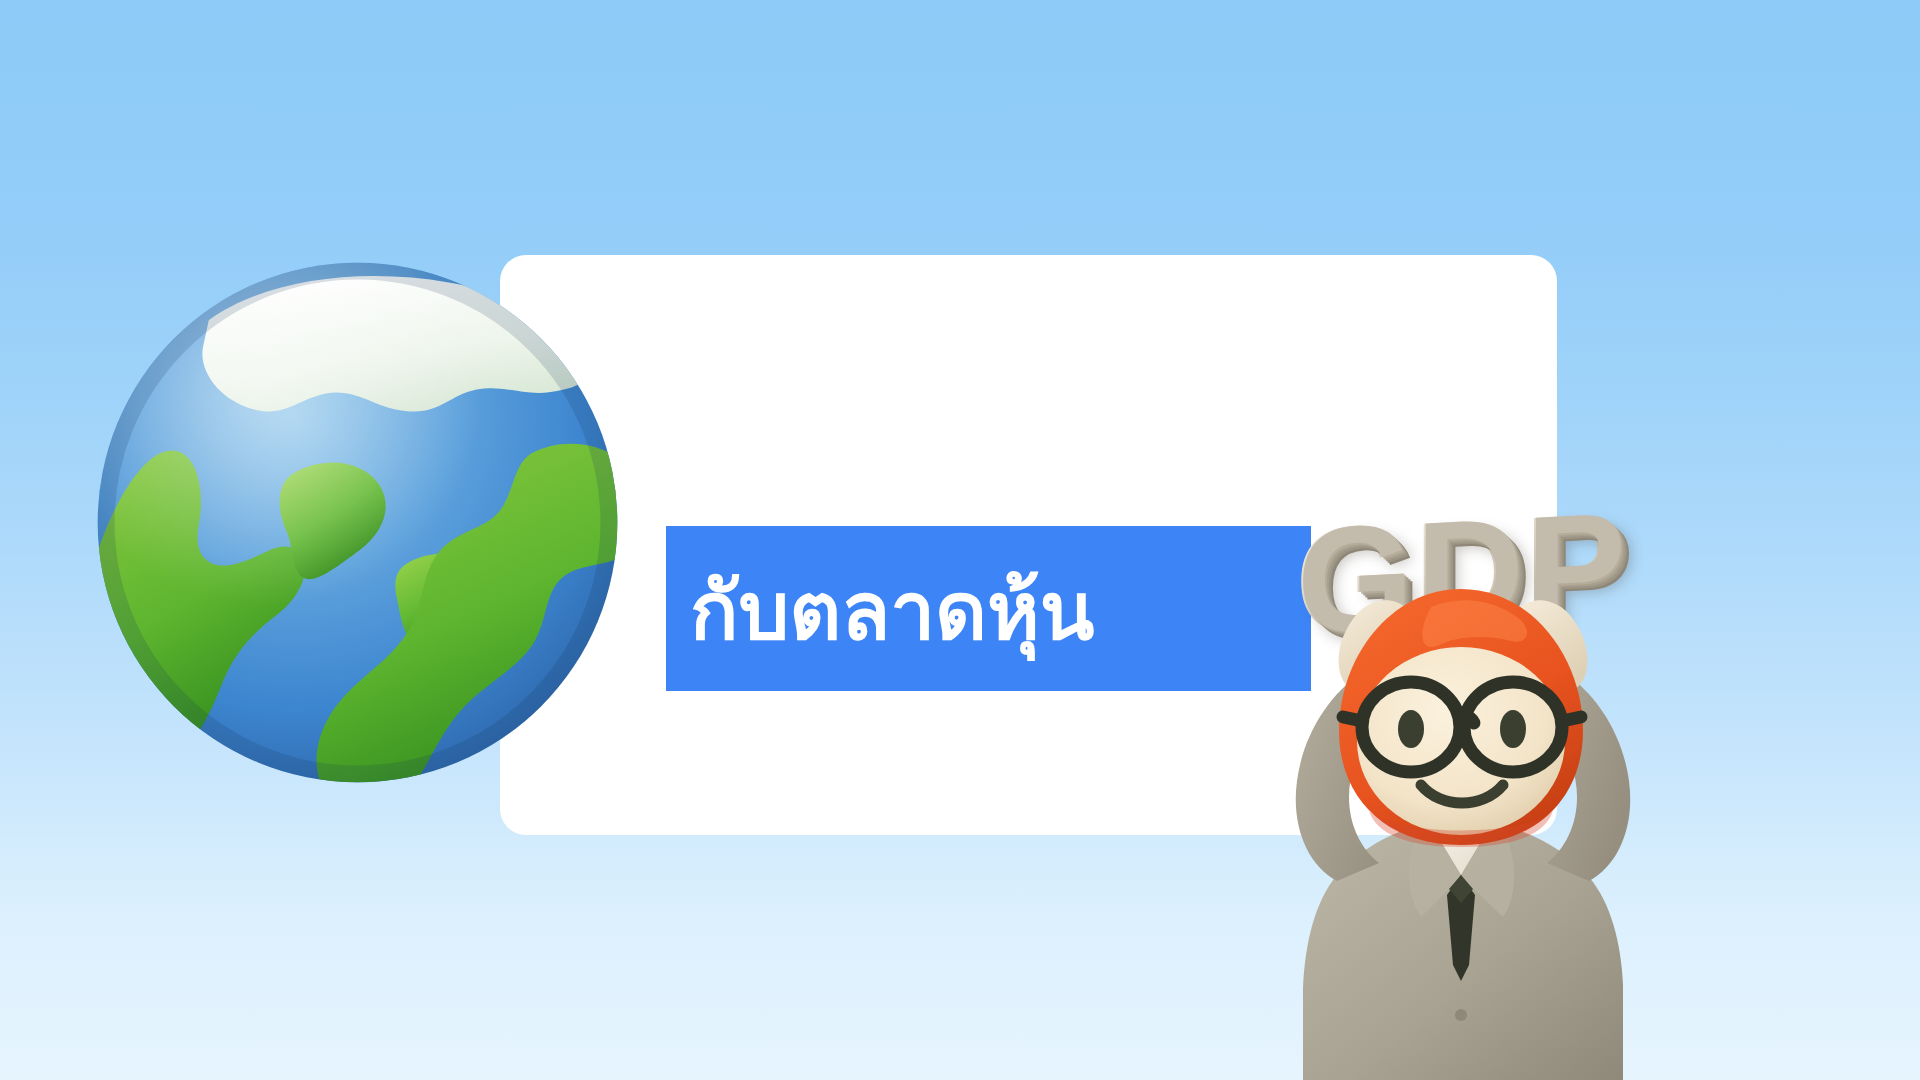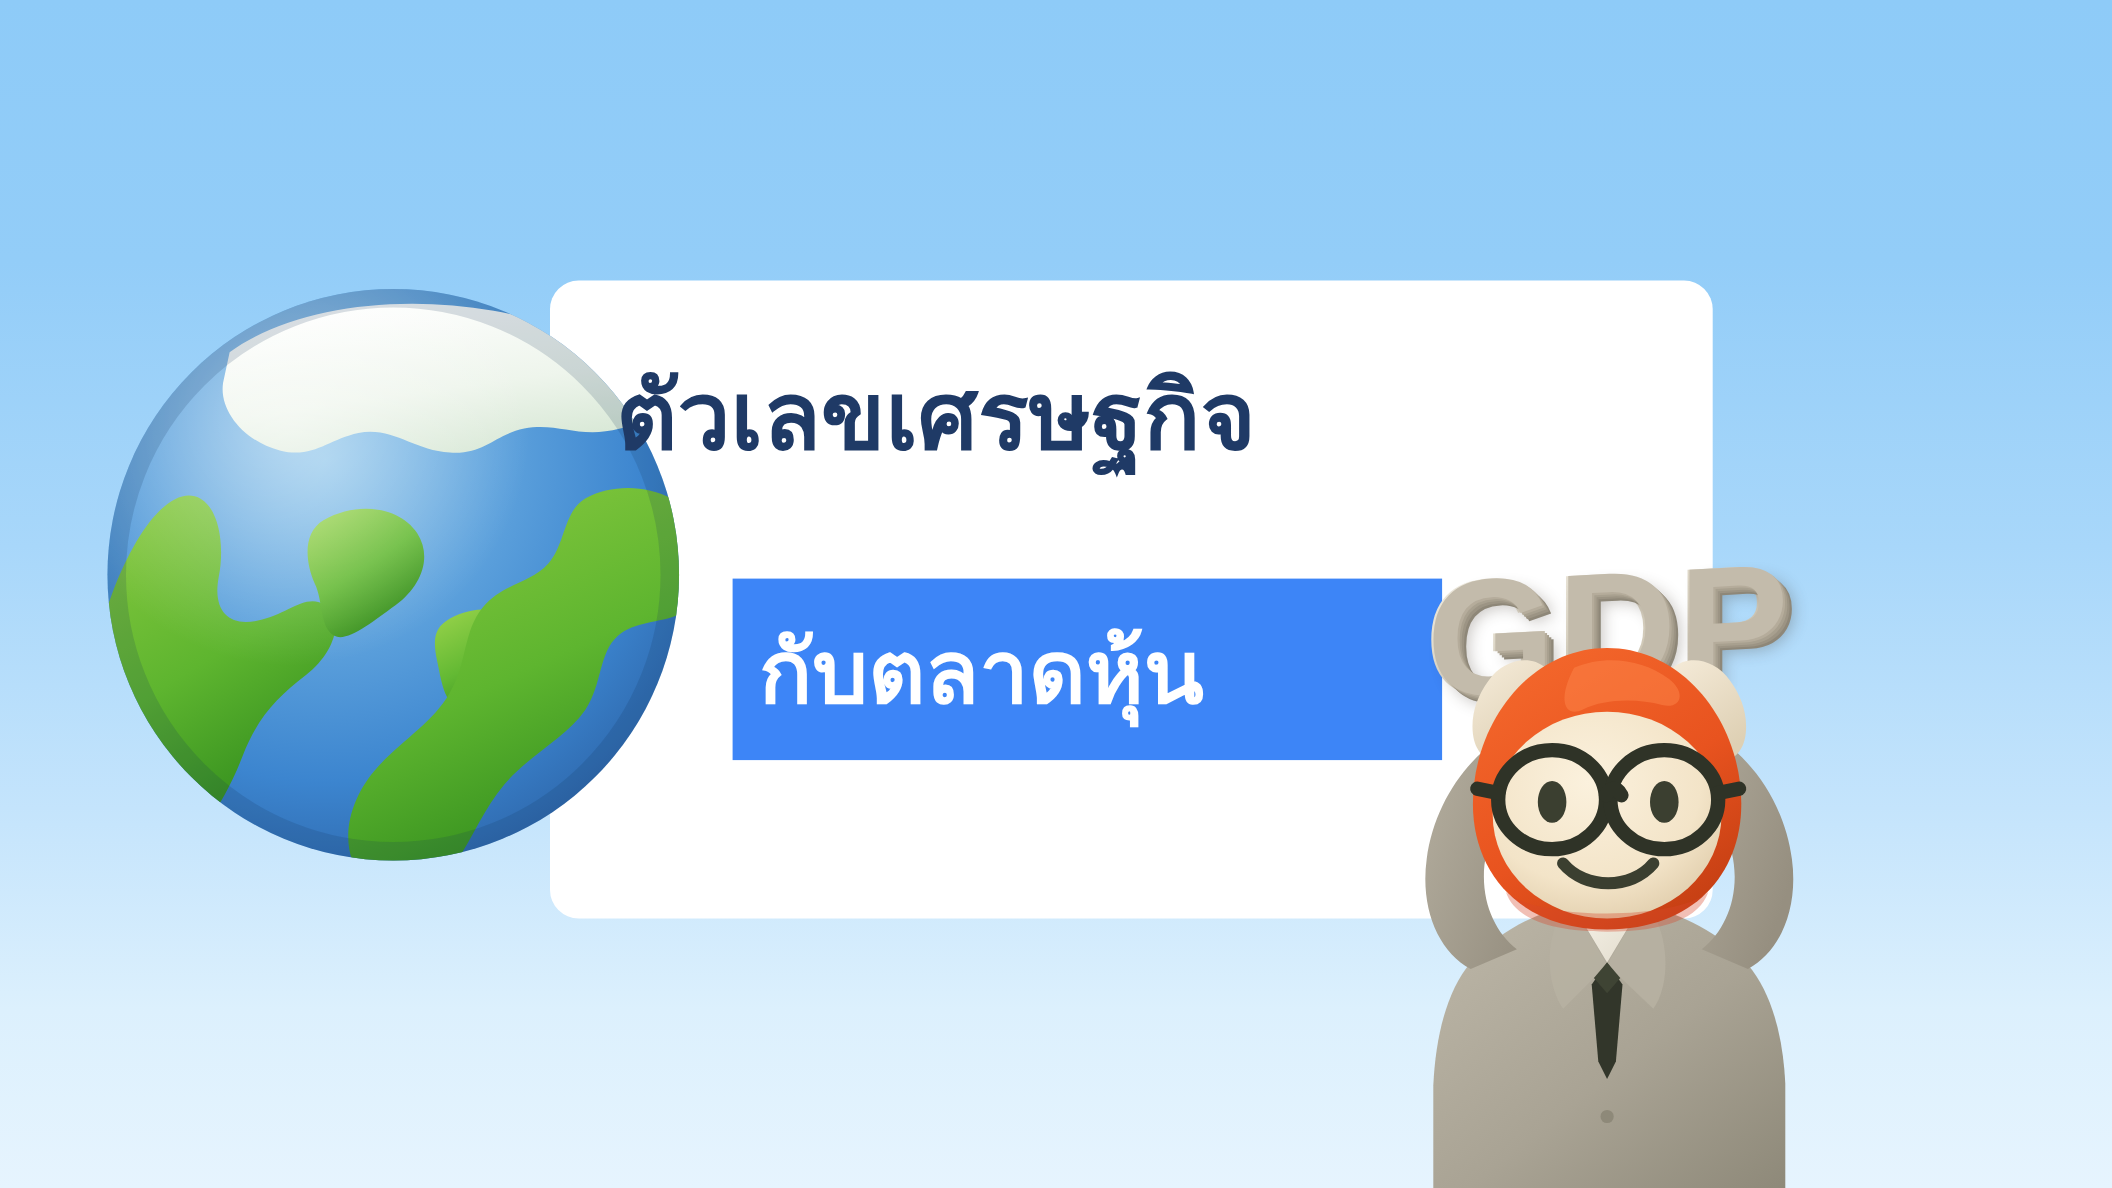--- a/index.html
+++ b/index.html
@@ -200,23 +200,20 @@
         <path d="M10 470 C44 486 80 520 96 562 C108 594 96 614 72 612
                  C44 610 16 566 8 520 Z" fill="#3f8fd6" opacity="0.55"></path>
 
         <circle cx="300" cy="300" r="262" fill="url(#shine)"></circle>
 
         <circle cx="300" cy="300" r="262" fill="none" stroke="rgba(20,50,90,0.16)" stroke-width="34"></circle>
       </g>
     </svg>
   </div>
 
-  <div class="headline-wrap">
-    <div class="headline">ตัวเลขเศรษฐกิจ</div>
-  </div>
 
   <div class="band"></div>
   <div class="band-text">กับตลาดหุ้น</div>
 
   <div class="gdp">
     <span class="g-in">GDP</span>
   </div>
 
   <div class="mascot">
     <svg viewBox="0 0 430 535" xmlns="http://www.w3.org/2000/svg">

